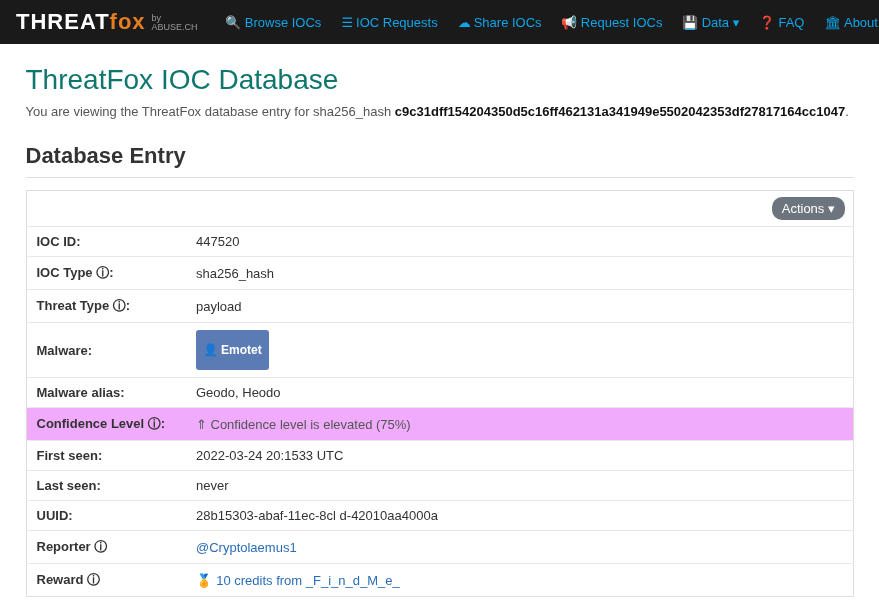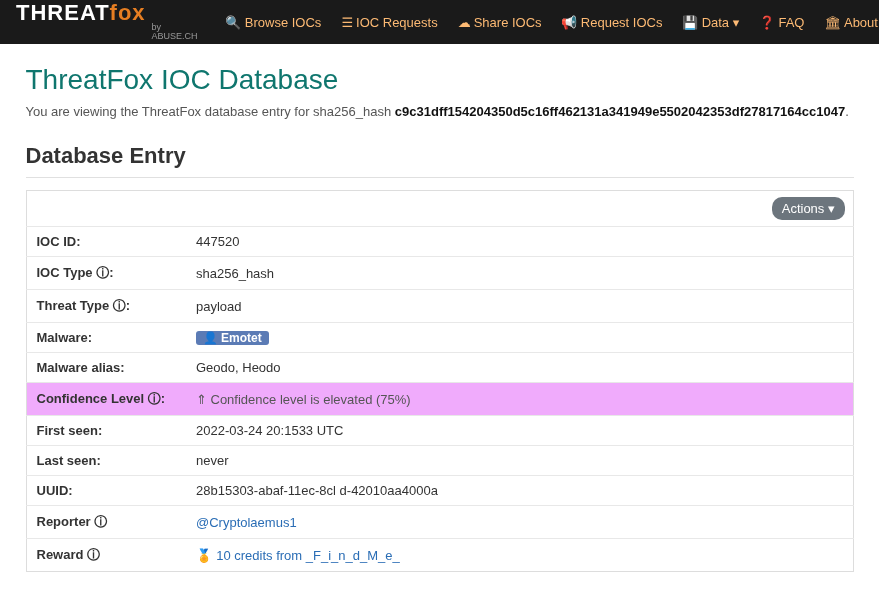--- a/index.html
+++ b/index.html
@@ -3,20 +3,21 @@
   <meta charset="utf-8">
   <style>
     * { box-sizing: border-box; margin: 0; padding: 0; }
     body { font-family: Arial, sans-serif; font-size: 14px; background: #fff; color: #333; }
 
     
     nav {
       background: #1a1a1a;
       color: #ccc;
       display: flex;
+      align-items: center;
       padding: 0 16px;
       height: 44px;
       gap: 0;
     }
     .nav-brand {
       display: flex;
       align-items: baseline;
       margin-right: 20px;
       text-decoration: none;
     }
@@ -40,21 +41,21 @@
       align-self: flex-end;
       margin-bottom: 3px;
     }
     .nav-links {
       display: flex;
       align-items: center;
       gap: 4px;
       flex: 1;
     }
     .nav-link {
-      color: #fdba74;
+      color: #0ea5e9;
       text-decoration: none;
       font-size: 13px;
       padding: 4px 8px;
       white-space: nowrap;
     }
     .nav-link .icon { margin-right: 3px; }
 
     
     .main-container {
       max-width: 860px;
@@ -118,21 +119,21 @@
       color: #fff;
       border: none;
       padding: 4px 10px;
       font-size: 13px;
       border-radius: 10px;
       cursor: pointer;
     }
 
     .badge {
       display: inline-block;
-      padding: 0 7px;
+      padding: 13px 7px;
       border-radius: 3px;
       font-size: 12px;
       font-weight: 600;
       color: #fff;
       margin-right: 3px;
     }
     .badge-emotet { background: #5b7bb5; }
 
     .link-blue { color: #2a6db5; text-decoration: none; }
 

